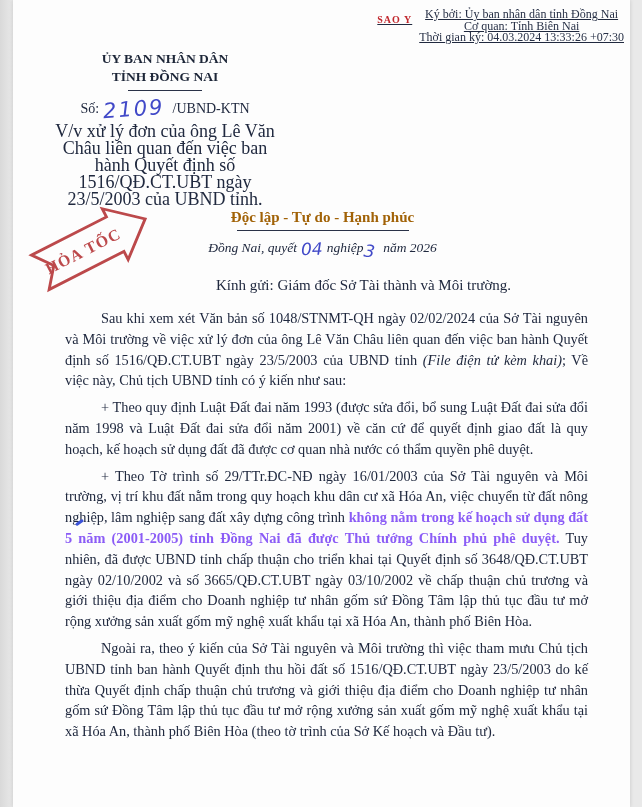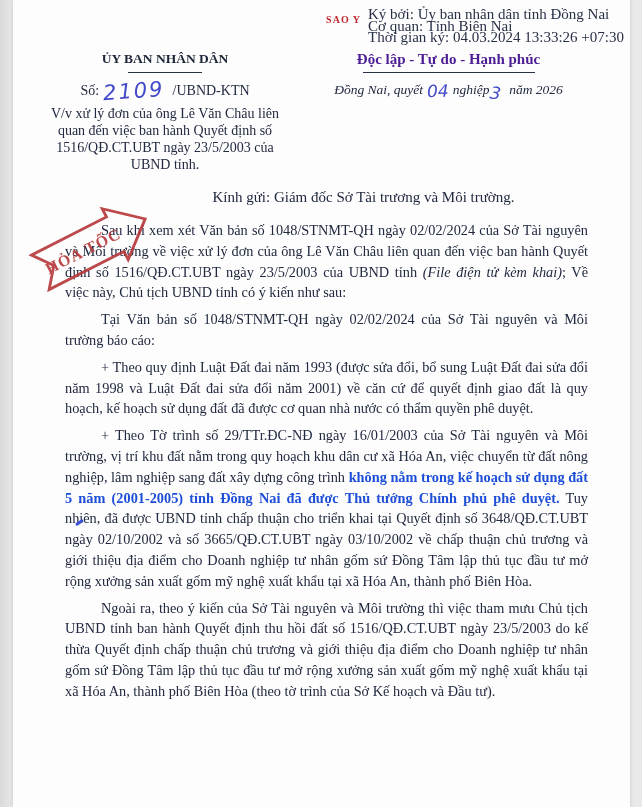--- a/index.html
+++ b/index.html
@@ -8,93 +8,93 @@
     background:#e7e7e7;
     font-family:"Liberation Serif","DejaVu Serif",serif;
   }
   .canvas{position:relative;width:642px;height:807px;background:linear-gradient(90deg,#d9d9d9 0,#e9e9e9 13px,#e9e9e9 100%);}
   .page{
     position:absolute;left:13px;top:0;width:617px;height:807px;
     background:#fdfdfd;color:#20293f;
     box-shadow:0 0 4px rgba(0,0,0,.15);
   }
   
-  .sig-block{position:absolute;top:9px;right:6px;display:flex;align-items:flex-start;}
+  .sig-block{position:absolute;top:9px;right:6px;display:flex;align-items:flex-start;text-decoration:underline;}
   .saoy{color:#c1272d;font-weight:bold;font-size:10px;letter-spacing:1px;margin:5px 7px 0 0;font-family:"Liberation Serif",serif;}
-  .sig-lines{font-size:15px;line-height:11.5px;color:#273046;}
+  .sig-lines{font-size:12px;line-height:11.5px;color:#273046;text-align:center;}
   
-  .header-row{display:flex;margin:50px 20px 11px 26px;}
+  .header-row{display:flex;margin:50px 20px 11px 26px;flex-direction:column;}
   .header-left{width:252px;text-align:center;}
   .header-right{flex:1;text-align:center;padding-right:4px;}
   .org1{font-weight:bold;font-size:13.5px;line-height:18px;color:#1d2638;}
   .org2{font-weight:bold;font-size:13.5px;line-height:18px;color:#1d2638;}
   .rule{width:74px;border-top:1.6px solid #2a3248;margin:4px auto 6px auto;}
   .rule2{width:172px;border-top:1.6px solid #2a3248;margin:3px auto 8px auto;}
   .so-line{font-size:14px;line-height:24px;white-space:nowrap;}
   .handwriting{color:#4149c8;font-family:"DejaVu Sans",sans-serif;font-style:italic;}
   .hw-num{font-size:21px;font-weight:500;letter-spacing:2px;display:inline-block;transform:rotate(-4deg);margin:0 8px 0 4px;vertical-align:-3px;}
-  .subject{font-size:14px;line-height:17px;margin:2px auto 0 auto;width:240px;}
+  .subject{font-size:18px;line-height:17px;margin:2px auto 0 auto;width:240px;}
   .nat1{font-weight:bold;font-size:13.8px;line-height:19px;color:#1d2638;}
-  .nat2{font-weight:bold;font-size:15px;line-height:19px;color:#4c1d95;}
+  .nat2{font-weight:bold;font-size:15px;line-height:19px;color:#a16207;}
   .date-line{font-style:italic;font-size:13.5px;margin-top:6px;white-space:nowrap;}
   .hw-day{font-size:17px;display:inline-block;transform:rotate(-2deg);margin:0 4px;vertical-align:-3px;}
   .hw-month{font-size:17px;display:inline-block;transform:rotate(8deg);margin:0 8px 0 1px;vertical-align:-5px;}
   
   .recipient{margin-top:16px;text-align:center;padding-left:84px;font-size:15px;}
   
   .stamp{position:absolute;left:16px;top:203px;width:126px;height:86px;transform:rotate(-27deg);opacity:.92;}
   
   .body-text{margin:14px 42px 0 52px;font-size:14.3px;line-height:20.8px;text-align:justify;color:#20293f;}
   .body-text p{margin:0 0 6px 0;text-indent:36px;}
-  .body-text b{color:#1d4ed8;}
+  .body-text b{color:#8b5cf6;}
   .ink-mark{position:absolute;left:62px;top:521px;width:9px;height:3px;background:#3b52d8;transform:rotate(-35deg);border-radius:2px;}
 </style>
 </head>
 <body>
 
 <div class="canvas">
   <div class="page">
 
     <div class="sig-block">
       <span class="saoy">SAO Y</span>
       <div class="sig-lines">
         <div>Ký bởi: Ủy ban nhân dân tỉnh Đồng Nai</div>
         <div>Cơ quan: Tỉnh Biên Nai</div>
         <div>Thời gian ký: 04.03.2024 13:33:26 +07:30</div>
       </div>
     </div>
 
     <div class="header-row">
       <div class="header-left">
         <div class="org1">ỦY BAN NHÂN DÂN</div>
+        <div class="org2">TỈNH ĐỒNG NAI</div>
         <div class="rule"></div>
         <div class="so-line"><span>Số:</span><span class="handwriting hw-num">2109</span><span>/UBND-KTN</span></div>
         <div class="subject">V/v xử lý đơn của ông Lê Văn Châu liên quan đến việc ban hành Quyết định số 1516/QĐ.CT.UBT ngày 23/5/2003 của UBND tỉnh.</div>
       </div>
       <div class="header-right">
         <div class="nat2">Độc lập - Tự do - Hạnh phúc</div>
         <div class="rule2"></div>
         <div class="date-line"><span>Đồng Nai, quyết</span><span class="handwriting hw-day">04</span><span>nghiệp</span><span class="handwriting hw-month">3</span><span>năm 2026</span></div>
       </div>
     </div>
 
     <div class="recipient">
-      <span>Kính gửi: Giám đốc Sở Tài trương và Môi trường.</span>
+      <span>Kính gửi: Giám đốc Sở Tài thành và Môi trường.</span>
     </div>
 
     <div class="stamp">
       <svg width="126" height="86" viewBox="0 0 150 72">
         <polygon points="6,13 106,13 106,2 146,36 106,70 106,59 6,59 24,36" fill="none" stroke="#b73a3c" stroke-width="3.4" stroke-linejoin="miter"></polygon>
         <text x="63" y="43" text-anchor="middle" font-family="Liberation Serif, serif" font-size="19" font-weight="bold" letter-spacing="1.5" fill="#b73a3c">HỎA TỐC</text>
       </svg>
     </div>
 
     <div class="body-text">
       <p><span>Sau khi xem xét Văn bản số 1048/STNMT-QH ngày 02/02/2024 của Sở Tài nguyên và Môi trường về việc xử lý đơn của ông Lê Văn Châu liên quan đến việc ban hành Quyết định số 1516/QĐ.CT.UBT ngày 23/5/2003 của UBND tỉnh </span><i>(File điện tử kèm khai)</i><span>; Về việc này, Chủ tịch UBND tỉnh có ý kiến như sau:</span></p>
-      <p>Tại Văn bản số 1048/STNMT-QH ngày 02/02/2024 của Sở Tài nguyên và Môi trường báo cáo:</p>
       <p>+ Theo quy định Luật Đất đai năm 1993 (được sửa đổi, bổ sung Luật Đất đai sửa đổi năm 1998 và Luật Đất đai sửa đổi năm 2001) về căn cứ để quyết định giao đất là quy hoạch, kế hoạch sử dụng đất đã được cơ quan nhà nước có thẩm quyền phê duyệt.</p>
       <p><span>+ Theo Tờ trình số 29/TTr.ĐC-NĐ ngày 16/01/2003 của Sở Tài nguyên và Môi trường, vị trí khu đất nằm trong quy hoạch khu dân cư xã Hóa An, việc chuyển từ đất nông nghiệp, lâm nghiệp sang đất xây dựng công trình </span><b>không nằm trong kế hoạch sử dụng đất 5 năm (2001-2005) tỉnh Đồng Nai đã được Thủ tướng Chính phủ phê duyệt.</b><span> Tuy nhiên, đã được UBND tỉnh chấp thuận cho triển khai tại Quyết định số 3648/QĐ.CT.UBT ngày 02/10/2002 và số 3665/QĐ.CT.UBT ngày 03/10/2002 về chấp thuận chủ trương và giới thiệu địa điểm cho Doanh nghiệp tư nhân gốm sứ Đồng Tâm lập thủ tục đầu tư mở rộng xưởng sản xuất gốm mỹ nghệ xuất khẩu tại xã Hóa An, thành phố Biên Hòa.</span></p>
       <p>Ngoài ra, theo ý kiến của Sở Tài nguyên và Môi trường thì việc tham mưu Chủ tịch UBND tỉnh ban hành Quyết định thu hồi đất số 1516/QĐ.CT.UBT ngày 23/5/2003 do kế thừa Quyết định chấp thuận chủ trương và giới thiệu địa điểm cho Doanh nghiệp tư nhân gốm sứ Đồng Tâm lập thủ tục đầu tư mở rộng xưởng sản xuất gốm mỹ nghệ xuất khẩu tại xã Hóa An, thành phố Biên Hòa (theo tờ trình của Sở Kế hoạch và Đầu tư).</p>
     </div>
 
     <div class="ink-mark"></div>
 
   </div>
 </div>
 

